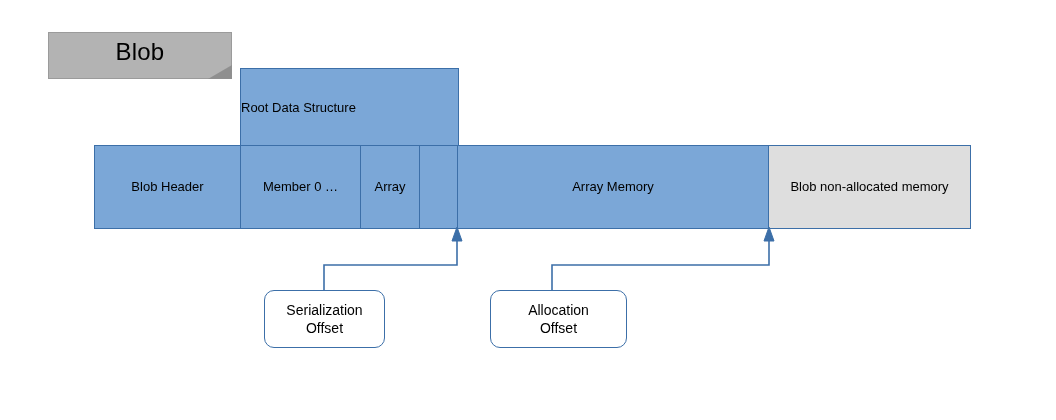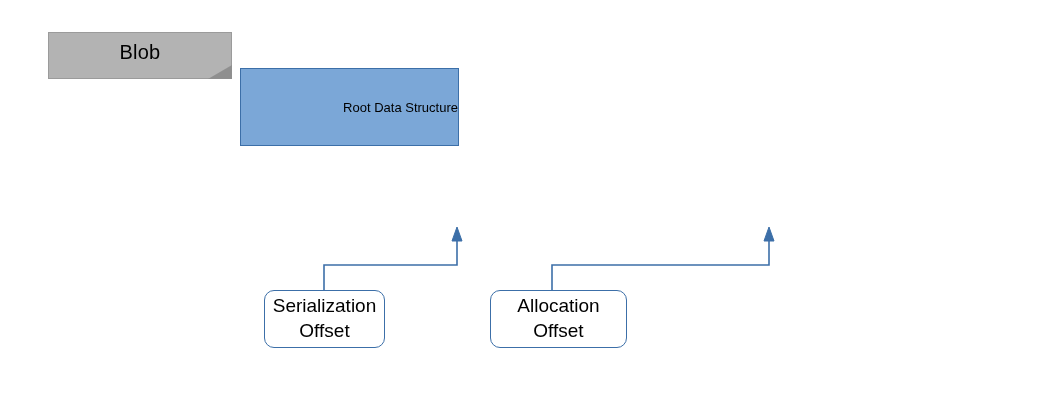--- a/index.html
+++ b/index.html
@@ -48,38 +48,38 @@
   }
   .blob-tag .tag-label {
     position: absolute;
     left: 0;
     top: 0;
     width: 100%;
     height: 40px;
     display: flex;
     align-items: center;
     justify-content: center;
-    font-size: 20px;
+    font-size: 24px;
     line-height: 1.1;
     letter-spacing: 0.2px;
   }
 
   
   .root-box {
     position: absolute;
     left: 240px;
     top: 68px;
     width: 219px;
     height: 78px;
     background: #7ba7d7;
     border: 1px solid #3c6fa8;
     box-sizing: border-box;
     display: flex;
     align-items: center;
-    justify-content: flex-end;
+    justify-content: flex-start;
     font-size: 13px;
   }
 
   
   .mem-bar {
     position: absolute;
     left: 94px;
     top: 145px;
     width: 878px;
     height: 84px;
@@ -117,21 +117,21 @@
   .callout {
     position: absolute;
     box-sizing: border-box;
     background: #ffffff;
     border: 1px solid #3c6fa8;
     border-radius: 10px;
     display: flex;
     align-items: center;
     justify-content: center;
     text-align: center;
-    font-size: 19px;
+    font-size: 14px;
     line-height: 1.3;
     white-space: pre-line;
   }
   #callout-serialization { left: 264px; top: 290px; width: 121px; height: 58px; }
   #callout-allocation    { left: 490px; top: 290px; width: 137px; height: 58px; }
 </style>
 </head>
 <body>
 
 <div id="canvas">
@@ -139,20 +139,40 @@
   <div class="blob-tag">
     <div class="tag-body"></div>
     <div class="tag-fold"></div>
     <div class="tag-label">Blob</div>
   </div>
 
   <div class="root-box">
     <span>Root Data Structure</span>
   </div>
 
+  <div class="mem-bar">
+    <div class="seg blue" style="width:147px">
+      <span>Blob Header</span>
+    </div>
+    <div class="seg blue" style="width:121px">
+      <span>Member 0 …</span>
+    </div>
+    <div class="seg blue" style="width:60px">
+      <span>Array</span>
+    </div>
+    <div class="seg blue" style="width:39px">
+      <span></span>
+    </div>
+    <div class="seg blue" style="width:312px">
+      <span>Array Memory</span>
+    </div>
+    <div class="seg gray" style="width:203px">
+      <span>Blob non-allocated memory</span>
+    </div>
+  </div>
 
   <svg class="connector-layer" width="1056" height="420" viewBox="0 0 1056 420">
 
     <path d="M 324 290 L 324 265 L 457 265 L 457 240" fill="none" stroke="#3c6fa8" stroke-width="1.6"></path>
     <polygon points="457,227 452,241 462,241" fill="#3c6fa8" stroke="#3c6fa8" stroke-width="1"></polygon>
 
     <path d="M 552 290 L 552 265 L 769 265 L 769 240" fill="none" stroke="#3c6fa8" stroke-width="1.6"></path>
     <polygon points="769,227 764,241 774,241" fill="#3c6fa8" stroke="#3c6fa8" stroke-width="1"></polygon>
   </svg>
 

